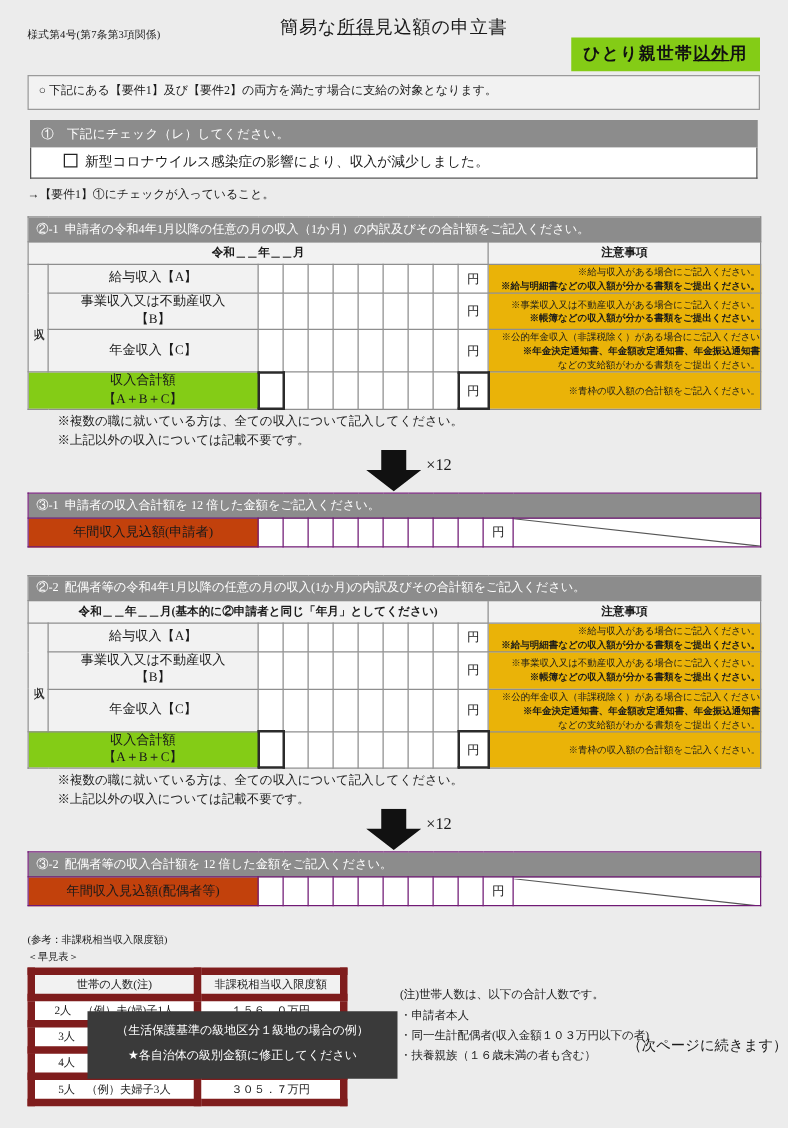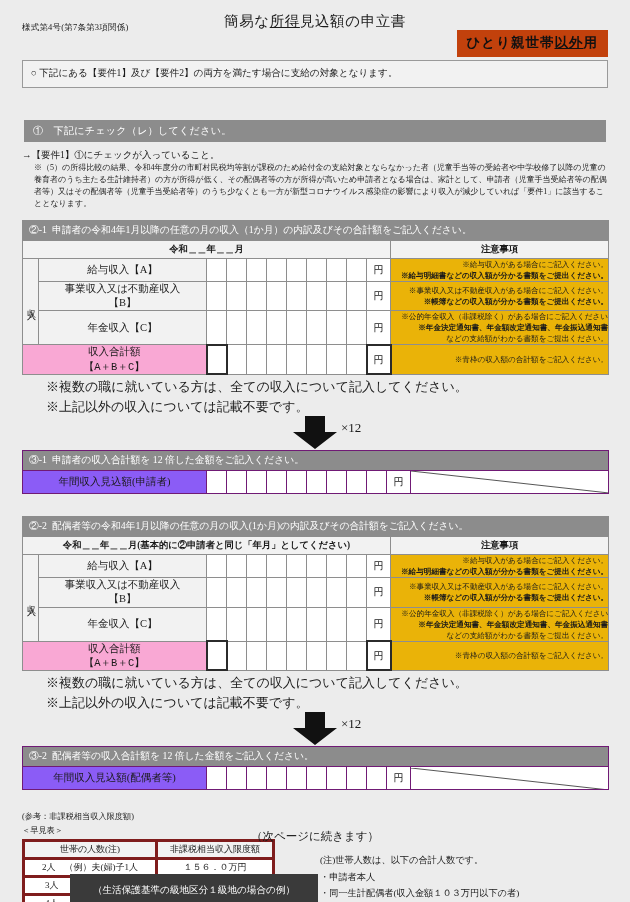--- a/index.html
+++ b/index.html
@@ -14,21 +14,21 @@
 
   
   .hdr{position:relative;height:60px;}
   .form-no{position:absolute;left:22px;top:22px;font-size:8.5px;letter-spacing:.2px;}
   .title-wrap{position:absolute;left:0;right:0;top:12px;text-align:center;}
   .title1{font-size:14.5px;letter-spacing:.6px;}
   .title1 .u{text-decoration:underline;}
   .title2{font-size:14.5px;letter-spacing:.6px;margin-top:2px;}
   .badge{
     position:absolute;right:22px;top:30px;
-    background:#c2410c;color:#111;
+    background:#84cc16;color:#111;
     font-size:13.5px;font-weight:bold;
     padding:4px 10px 5px;letter-spacing:1px;
   }
   .badge .u{text-decoration:underline;}
 
   
   .box{
     margin:0 22px;border:1px solid #9a9a9a;background:#f2f2f2;
     box-sizing:border-box;
   }
@@ -77,82 +77,84 @@
   .digit{border:1px solid #8e8e8e;background:#fff;}
   .yen{text-align:center;font-size:10px;background:#fff;}
   .note{
     font-size:7.6px;line-height:1.45;padding:2px 4px;background:#eab308;
     vertical-align:middle;
     text-align:right;
   }
   .note b{font-weight:bold;}
   .note .i2{padding-left:6px;display:inline-block;}
 
-  .totalrow .itemname{background:#f9a8d4;font-family:Liberation Mono, monospace;}
+  .totalrow .itemname{background:#84cc16;}
   .thickgrid{border:2px solid #2b2b2b !important;}
 
-  .subnote{margin:2px 22px 0;font-size:13px;line-height:1.5;padding-left:24px;}
+  .subnote{margin:2px 22px 0;font-size:10px;line-height:1.5;padding-left:24px;}
 
   
   .arrowwrap{position:relative;height:34px;margin:0 22px;}
   .arrow{position:absolute;left:50%;top:0;transform:translateX(-50%);}
   .x12{position:absolute;left:50%;top:4px;margin-left:26px;font-size:13px;}
 
   
   .annual{margin:0 22px;width:586px;border-collapse:collapse;table-layout:fixed;background:#fff;font-size:10px;}
   .annual td{border:1px solid #701a75;}
-  .annual .lbl{text-align:center;font-size:10.5px;padding:4px 14px;background:#8b5cf6;font-family:Liberation Serif, serif;}
+  .annual .lbl{text-align:center;font-size:10.5px;padding:4px 14px;background:#c2410c;font-family:Liberation Serif, serif;}
   .annual .blankdiag{position:relative;background:#fff;padding:0;}
   .annual .blankdiag svg{display:block;width:100%;height:100%;}
 
   
   .refwrap{position:relative;margin:20px 22px 0;}
   .reflab{font-size:8.2px;line-height:1.6;}
   .reftbl{border-collapse:collapse;table-layout:fixed;width:250px;background:#fff;font-size:9px;margin-top:2px;}
-  .reftbl td{border:3px solid #7f1d1d;text-align:center;padding:1px 0;height:12px;}
+  .reftbl td{border:6px solid #7f1d1d;text-align:center;padding:1px 0;height:12px;}
   .reftbl .hd{background:#f2f2f2;}
   .overlay{
     position:absolute;left:48px;top:64px;width:248px;
     background:#3a3a3a;color:#fff;text-align:center;
     font-size:9.6px;line-height:2.05;padding:6px 0 8px;
     font-family:"Liberation Sans","DejaVu Sans",sans-serif;
   }
   .sidenote{
     position:absolute;left:298px;top:42px;width:320px;
     font-size:9.2px;line-height:1.75;
   }
   .cont{
-    position:absolute;left:0;right:0;bottom:58px;text-align:center;font-size:11.5px;
+    position:absolute;left:0;right:0;bottom:58px;text-align:right;font-size:11.5px;
   }
 </style>
 </head>
 <body>
 
 <div class="page">
 
   <div class="hdr">
     <div class="form-no">様式第4号(第7条第3項関係)</div>
     <div class="title-wrap">
       <div class="title1"><span>簡易な</span><span class="u">所得</span><span>見込額の申立書</span></div>
     </div>
     <div class="badge"><span>ひとり親世帯</span><span class="u">以外</span><span>用</span></div>
   </div>
 
   <div class="box notice">
     <div>○ 下記にある【要件1】及び【要件2】の両方を満たす場合に支給の対象となります。</div>
   </div>
 
   <div style="height:6px"></div>
-  <div class="box" style="border:none;background:none;padding:2px;margin-top:24px;">
+  <div class="box" style="border:none;background:none;padding:2px;">
     <div class="bar" style="margin:0;">①　下記にチェック（レ）してください。</div>
+    <div class="chk-row">
+      <span class="chk-box"></span><span>新型コロナウイルス感染症の影響により、収入が減少しました。</span>
+    </div>
   </div>
 
   <div class="fine">
     <p class="lead">→【要件1】①にチェックが入っていること。</p>
-    <p style="padding-left:12px">※（5）の所得比較の結果、令和4年度分の市町村民税均等割が課税のため給付金の支給対象とならなかった者（児童手当等の受給者や中学校修了以降の児童の養育者のうち主たる生計維持者）の方が所得が低く、その配偶者等の方が所得が高いため申請者となる場合は、家計として、申請者（児童手当受給者等の配偶者等）又はその配偶者等（児童手当受給者等）のうち少なくとも一方が新型コロナウイルス感染症の影響により収入が減少していれば「要件1」に該当することとなります。</p>
   </div>
 
   <div style="height:10px"></div>
 
   <table class="tbl">
     <colgroup>
       <col style="width:16px">
         <col style="width:168px">
       <col style="width:20px">
         <col style="width:20px">

